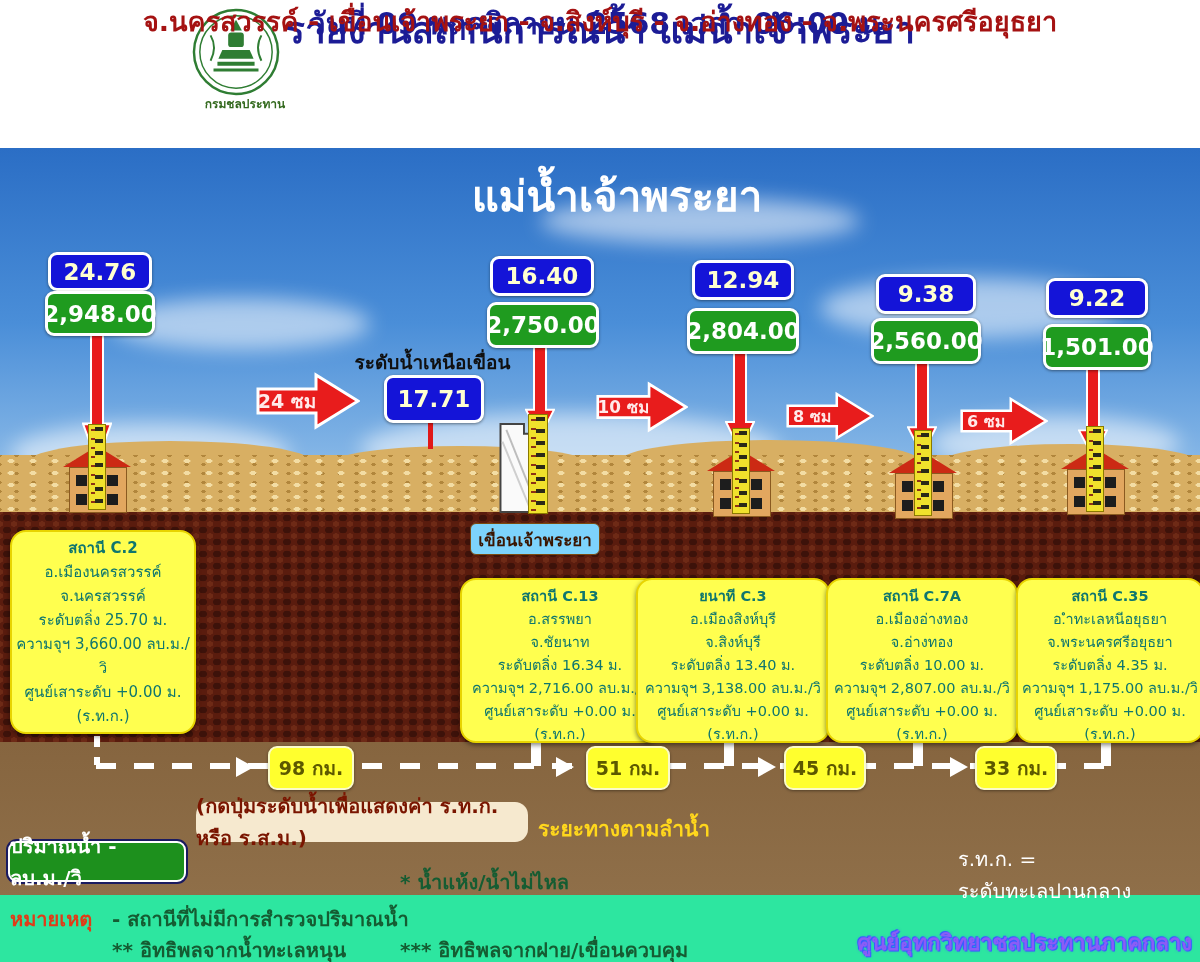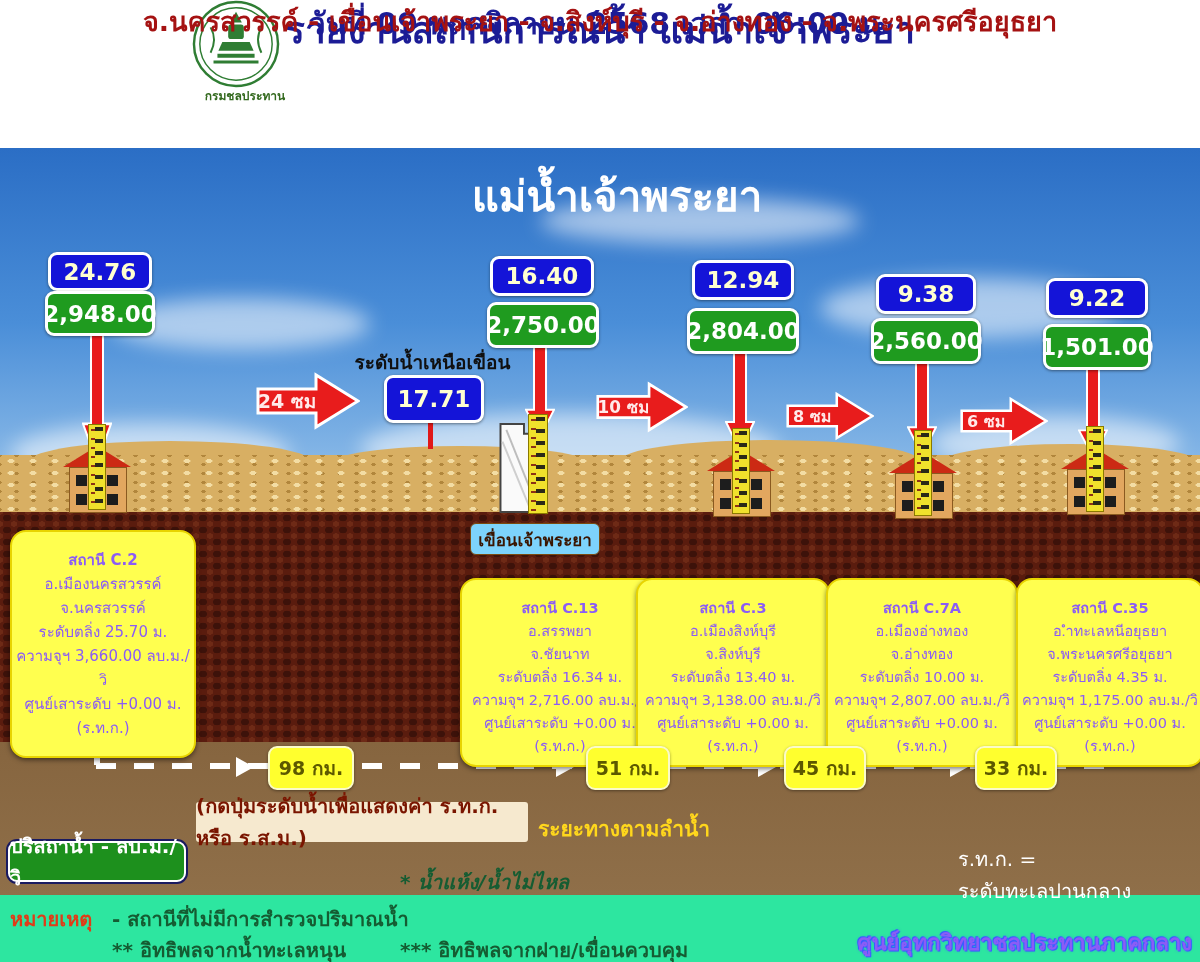--- a/index.html
+++ b/index.html
@@ -4,21 +4,21 @@
 <style>
   html,body{margin:0;padding:0;}
   body{font-family:"DejaVu Sans","Liberation Sans",sans-serif;}
   #stage{position:relative;width:1200px;height:962px;overflow:hidden;background:#fff;}
   .abs{position:absolute;}
 
   
   #hdr-title{left:0;top:8;width:1200px;text-align:center;font-size:37px;font-weight:bold;color:#1c1c96;}
   #hdr-date{left:0;top:58;width:1200px;text-align:center;font-size:30px;font-weight:600;color:#1c1c96;}
   #hdr-route{left:0;top:102;width:1200px;text-align:center;font-size:27px;font-weight:bold;color:#a51212;}
-  #logo-wrap{left:192;top:0;width:106px;text-align:center;left:192px;}
+  #logo-wrap{left:192;top:8px;width:106px;text-align:center;left:192px;}
   #logo-caption{font-size:12px;font-weight:bold;color:#33691e;margin-top:-2px;}
 
   
   #sky{left:0;top:148px;width:1200px;height:364px;background:linear-gradient(180deg,#2b6ec5 0%,#4a8ed8 48%,#9cc6ec 100%);}
   .cloud{position:absolute;background:rgba(255,255,255,.55);border-radius:50%;filter:blur(10px);}
   #river-title{left:17px;top:163px;width:1200px;text-align:center;font-size:42px;font-weight:bold;color:#fff;z-index:2;}
   #sand{left:0;top:455px;width:1200px;height:57px;z-index:2;background-color:#d8af63;
     background-image:radial-gradient(#f3dda4 22%,transparent 24%),radial-gradient(#b1863c 18%,transparent 20%);
     background-size:22px 12px,17px 9px;background-position:0 0,8px 5px;}
   .hill{position:absolute;background:#d8af63;border-radius:50%;z-index:2;}
@@ -28,22 +28,22 @@
   #midband{left:0;top:742px;width:1200px;height:153px;z-index:2;background:linear-gradient(180deg,#86653f,#8f6f49);}
   #footer{left:0;top:895px;width:1200px;height:67px;z-index:2;background:#2de6a0;}
 
   
   .vbox{position:absolute;border:3px solid #fff;border-radius:9px;display:flex;align-items:center;justify-content:center;
     font-weight:bold;font-size:23px;z-index:6;box-shadow:0 1px 3px rgba(0,0,0,.45);}
   .vblue{background:#1414d8;color:#ffffd0;}
   .vgreen{background:#1f9b1f;color:#fff;}
 
   
-  .infocard{position:absolute;background:#ffff4f;border:2px solid #e8d400;border-radius:16px;color:#8b5cf6;z-index:6;
-    display:flex;flex-direction:column;justify-content:space-evenly;text-align:center;padding:16px 2px;
+  .infocard{position:absolute;background:#ffff4f;border:2px solid #e8d400;border-radius:16px;color:#0f766e;z-index:6;
+    display:flex;flex-direction:column;justify-content:space-evenly;text-align:center;padding:4px 2px;
     box-shadow:0 2px 5px rgba(0,0,0,.5);font-size:14.5px;}
   .infocard .l0{font-weight:bold;}
 
   
   .house{position:absolute;width:70px;height:66px;z-index:5;}
   .roof{position:absolute;left:1px;top:0;width:0;height:0;border-left:34px solid transparent;border-right:34px solid transparent;border-bottom:21px solid #cc2a14;}
   .hbody{position:absolute;left:7px;top:21px;width:56px;height:44px;background:#e2a75f;border:1px solid #8a5a20;}
   .win{position:absolute;width:11px;height:11px;background:#1d1d1d;}
   .gauge{position:absolute;background:#f0e12c;border:1px solid #8a7a00;z-index:6;}
   .gauge .ticks{position:absolute;right:2px;top:2px;bottom:2px;width:50%;background:repeating-linear-gradient(180deg,#151515 0 4px,transparent 4px 12px);opacity:.9;}
@@ -51,21 +51,21 @@
 
   
   .dash-h{position:absolute;height:6px;z-index:4;background:repeating-linear-gradient(90deg,#fff 0 20px,transparent 20px 38px);}
   .dash-v{position:absolute;width:6px;z-index:4;background:repeating-linear-gradient(180deg,#fff 0 11px,transparent 11px 21px);}
   .distbox{position:absolute;background:#ffff2e;border:2px solid #fbfbc8;border-radius:9px;color:#5c5800;font-weight:bold;font-size:19px;
     display:flex;align-items:center;justify-content:center;z-index:6;box-shadow:0 1px 3px rgba(0,0,0,.4);}
 
   
   .legbox{position:absolute;border:2px solid #fff;border-radius:9px;display:flex;align-items:center;justify-content:center;
     font-weight:bold;font-size:20px;color:#fff;z-index:6;box-shadow:0 0 0 2px #1a1a60;}
-  #leg-hint{position:absolute;background:#f6e9cf;color:#7a1500;font-weight:bold;font-size:20px;display:flex;align-items:center;justify-content:center;z-index:6;border-radius:3px;}
+  #leg-hint{position:absolute;background:#f6e9cf;color:#7a1500;font-weight:bold;font-size:20px;display:flex;align-items:center;justify-content:center;z-index:6;border-radius:13px;}
   #leg-dist{position:absolute;color:#ffd71c;font-weight:bold;font-size:21px;z-index:6;}
   #leg-msl{position:absolute;color:#fff;font-size:20px;z-index:6;}
 
   
   .note{position:absolute;font-size:20px;font-weight:bold;color:#155c32;z-index:6;}
   #note-label{color:#e03c18;}
   #org{position:absolute;color:#8b5cf6;font-weight:bold;font-size:22px;z-index:6;text-shadow:1px 1px 0 #3a5cff,-1px -1px 0 #3a5cff,0 0 3px #3a5cff;}
 
   #dam-label{position:absolute;background:#7dd3fc;border:1px solid #7a4a10;border-radius:6px;color:#3a1500;font-weight:bold;font-size:17px;
     display:flex;align-items:center;justify-content:center;z-index:6;}
@@ -244,21 +244,21 @@
   </div>
   <div class="infocard" style="left:440px;top:578px;width:192px;height:153px;margin-left:20px;">
     <div class="l0">สถานี C.13</div>
     <div>อ.สรรพยา</div>
     <div>จ.ชัยนาท</div>
     <div>ระดับตลิ่ง 16.34 ม.</div>
     <div>ความจุฯ 2,716.00 ลบ.ม./วิ</div>
     <div>ศูนย์เสาระดับ +0.00 ม.(ร.ท.ก.)</div>
   </div>
   <div class="infocard" style="left:636px;top:578px;width:186px;height:153px;">
-    <div class="l0">สถานี C.3</div>
+    <div class="l0">ยนาที C.3</div>
     <div>อ.เมืองสิงห์บุรี</div>
     <div>จ.สิงห์บุรี</div>
     <div>ระดับตลิ่ง 13.40 ม.</div>
     <div>ความจุฯ 3,138.00 ลบ.ม./วิ</div>
     <div>ศูนย์เสาระดับ +0.00 ม.(ร.ท.ก.)</div>
   </div>
   <div class="infocard" style="left:826px;top:578px;width:184px;height:153px;">
     <div class="l0">สถานี C.7A</div>
     <div>อ.เมืองอ่างทอง</div>
     <div>จ.อ่างทอง</div>
@@ -302,25 +302,25 @@
     </svg>
   <svg class="abs" style="left:1093px;top:722px;z-index:5;" width="26" height="44" viewBox="0 0 26 44">
       <polygon points="13,0 26,16 18,16 18,44 8,44 8,16 0,16" fill="#fff"></polygon>
     </svg>
 
   <div class="distbox" style="left:268px;top:746px;width:82px;height:40px;">98 กม.</div>
   <div class="distbox" style="left:586px;top:746px;width:80px;height:40px;">51 กม.</div>
   <div class="distbox" style="left:784px;top:746px;width:78px;height:40px;">45 กม.</div>
   <div class="distbox" style="left:975px;top:746px;width:78px;height:40px;">33 กม.</div>
 
-  <div class="legbox" style="left:8px;top:841px;width:174px;height:37px;background:#1d901d;">ปริสถาน้ำ - ลบ.ม./วิ</div>
+  <div class="legbox" style="left:8px;top:841px;width:174px;height:37px;background:#1d901d;">ปริมาณน้ำ - ลบ.ม./วิ</div>
   <div id="leg-hint" style="left:196px;top:802px;width:332px;height:40px;">(กดปุ่มระดับน้ำเพื่อแสดงค่า ร.ท.ก. หรือ ร.ส.ม.)</div>
   <div id="leg-msl" style="left:958px;top:843px;">ร.ท.ก. = ระดับทะเลปานกลาง</div>
   <div id="leg-dist" style="left:538px;top:812px;">ระยะทางตามลำน้ำ</div>
 
   <div class="note" id="note-label" style="left:10px;top:903px;">หมายเหตุ</div>
   <div class="note" style="left:112px;top:903px;">- สถานีที่ไม่มีการสำรวจปริมาณน้ำ</div>
-  <div class="note" style="left:400px;top:866px;font-style:italic;">* น้ำแห้ง/น้ำไม่ไหล</div>
+  <div class="note" style="left:400px;top:866px;">* น้ำแห้ง/น้ำไม่ไหล</div>
   <div class="note" style="left:112px;top:934px;">** อิทธิพลจากน้ำทะเลหนุน</div>
   <div class="note" style="left:400px;top:934px;">*** อิทธิพลจากฝาย/เขื่อนควบคุม</div>
   <div id="org" style="right:8px;top:925px;">ศูนย์อุทกวิทยาชลประทานภาคกลาง</div>
 
 </div>
 
 </body></html>

